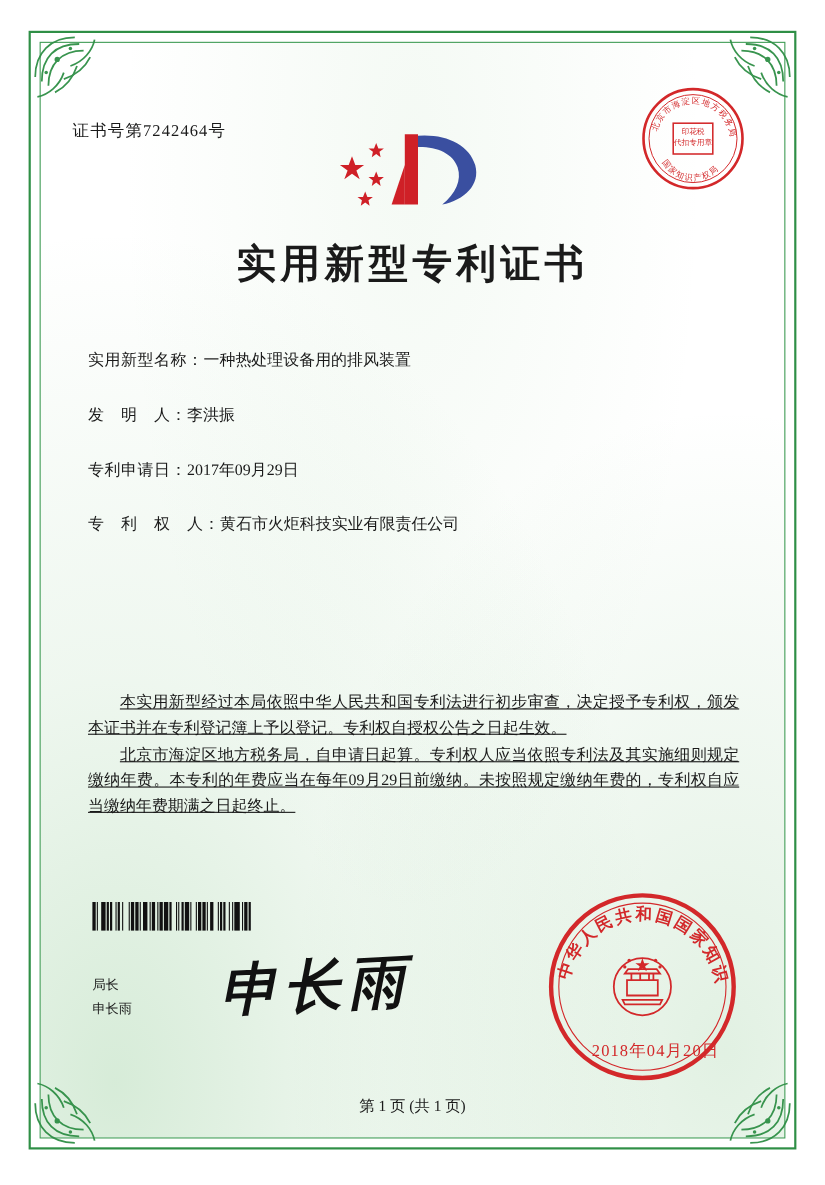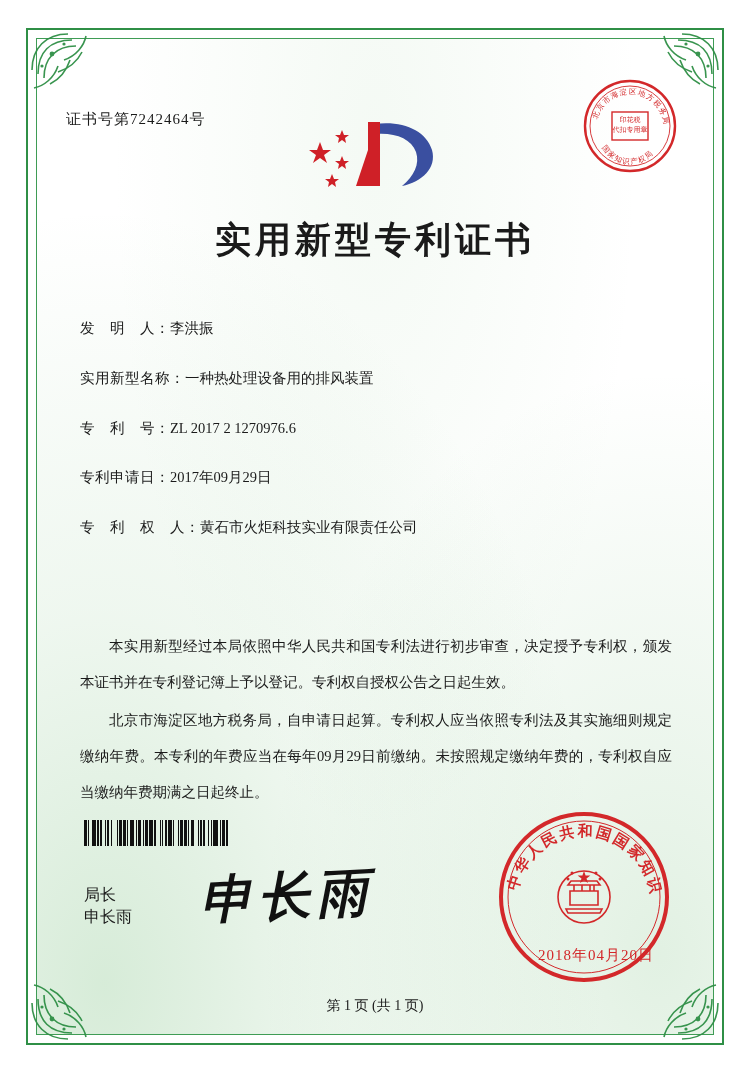--- a/index.html
+++ b/index.html
@@ -127,22 +127,23 @@
     display: inline-block;
   }
 
   
   .body-text {
     position: absolute;
     left: 80px;
     right: 78px;
     top: 628px;
     font-size: 14.5px;
-    line-height: 36px;
+    line-height: 23px;
     text-align: justify;
+    text-decoration: underline;
   }
   .body-text p {
     margin: 0 0 2px 0;
     text-indent: 2em;
   }
 
   
   .barcode {
     position: absolute;
     left: 84px;
@@ -156,21 +157,21 @@
     display: block;
     background: #111;
     height: 100%;
   }
 
   
   .sig-block {
     position: absolute;
     left: 84px;
     top: 884px;
-    font-size: 16px;
+    font-size: 12px;
     line-height: 22px;
   }
   .sig-hand {
     position: absolute;
     left: 200px;
     top: 862px;
     font-size: 52px;
     font-family: "DejaVu Serif", serif;
     font-style: italic;
     font-weight: bold;
@@ -324,27 +325,24 @@
       <text fill="#d3282a" font-family="DejaVu Sans, sans-serif" font-size="7.5" letter-spacing="1.2">
         <textPath href="#arcBot" startOffset="16%">国家知识产权局</textPath>
       </text>
     </svg>
   </div>
 
   <div class="title">实用新型专利证书</div>
 
   <div class="fields">
     <div class="field-row">
-      <span class="field-label">发　明　人：</span><span class="field-value">李洪振</span>
-    </div>
-    <div class="field-row">
       <span class="field-label">实用新型名称：</span><span class="field-value">一种热处理设备用的排风装置</span>
     </div>
     <div class="field-row">
-      <span class="field-label">专　利　号：</span><span class="field-value">ZL 2017 2 1270976.6</span>
+      <span class="field-label">发　明　人：</span><span class="field-value">李洪振</span>
     </div>
     <div class="field-row">
       <span class="field-label">专利申请日：</span><span class="field-value">2017年09月29日</span>
     </div>
     <div class="field-row">
       <span class="field-label">专　利　权　人：</span><span class="field-value">黄石市火炬科技实业有限责任公司</span>
     </div>
   </div>
 
   <div class="body-text">

